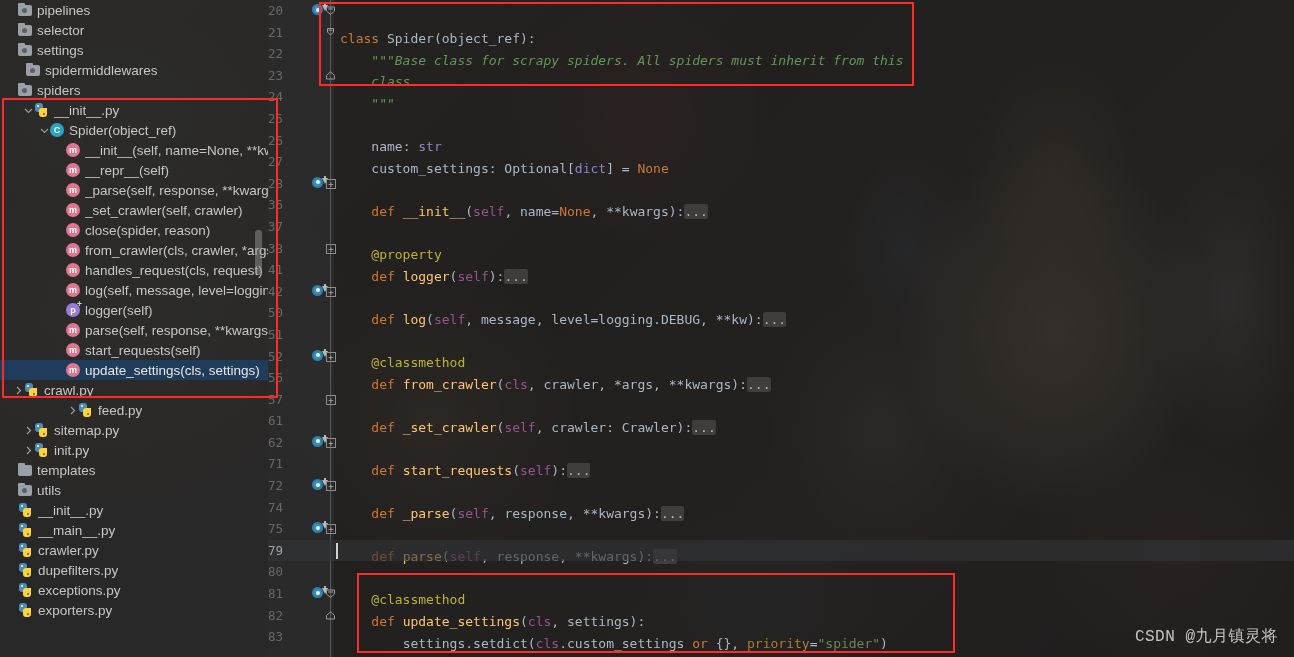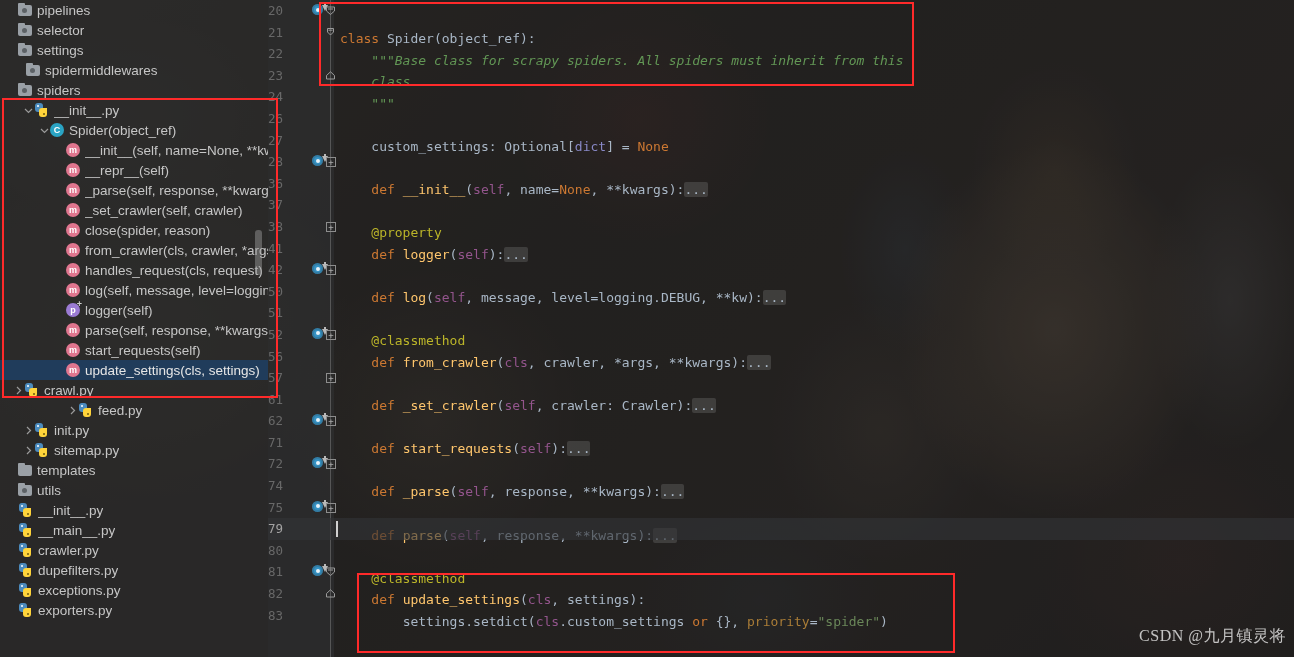--- a/index.html
+++ b/index.html
@@ -196,24 +196,24 @@
 
   
   .redbox {
     position: absolute;
     border: 2px solid #ff2a2a;
     pointer-events: none;
   }
 
   
   #watermark {
-    position: absolute; right: 8px; bottom: 10px;
+    position: absolute; right: 16px; bottom: 10px;
     color: rgba(235,235,235,.80);
     font-size: 16px;
-    font-family: Liberation Serif, serif;
+    font-family: Liberation Mono, monospace;
     letter-spacing: .5px;
     margin-top: 20px;
   }
 </style>
 </head>
 <body>
 
 <div id="wallpaper"></div>
 <div id="wallpaper-veil"></div>
 
@@ -406,35 +406,35 @@
           <svg width="9" height="9" viewBox="0 0 9 9">
             <path d="M3 1 L6.5 4.5 L3 8" fill="none" stroke="#9a9a9a" stroke-width="1.2"></path>
           </svg>
         </span>
         <span class="ic py-ic">
           <span class="b1"></span>
           <span class="b2"></span>
           <span class="e1"></span>
           <span class="e2"></span>
         </span>
-        <span class="label">init.py</span>
+        <span class="label">sitemap.py</span>
       </div>
       <div class="tree-row" style="padding-left: 22px;">
         <span class="twisty">
           <svg width="9" height="9" viewBox="0 0 9 9">
             <path d="M3 1 L6.5 4.5 L3 8" fill="none" stroke="#9a9a9a" stroke-width="1.2"></path>
           </svg>
         </span>
         <span class="ic py-ic">
           <span class="b1"></span>
           <span class="b2"></span>
           <span class="e1"></span>
           <span class="e2"></span>
         </span>
-        <span class="label">sitemap.py</span>
+        <span class="label">init.py</span>
       </div>
       <div class="tree-row" style="padding-left: 6px;">
         <span class="twisty"></span>
         <span class="ic folder-ic plain">
           <span class="tab"></span>
           <span class="body"></span>
         </span>
         <span class="label">templates</span>
       </div>
       <div class="tree-row" style="padding-left: 6px;">
@@ -520,20 +520,21 @@
           </svg></span><span class="code-text"><span class="kw">class </span><span class="plain">Spider(object_ref):</span></span></div>
       <div class="code-line"><span class="lnum">21</span><span class="gutter-icons"></span><span class="fold-cap" style="top:5px"><svg width="11" height="11" viewBox="0 0 11 11">
             <path d="M2.5 1.5 H8.5 V5 L5.5 8 L2.5 5 Z" fill="none" stroke="#9a9a9a" stroke-width="1"></path>
             <path d="M3.5 3.2 H7.5" stroke="#9a9a9a" stroke-width="1"></path>
           </svg></span><span class="code-text"><span class="plain">    </span><span class="doc">"""Base class for scrapy spiders. All spiders must inherit from this</span></span></div>
       <div class="code-line"><span class="lnum">22</span><span class="gutter-icons"></span><span class="code-text"><span class="plain">    </span><span class="doc">class.</span></span></div>
       <div class="code-line"><span class="lnum">23</span><span class="gutter-icons"></span><span class="fold-cap" style="top:5px"><svg width="11" height="11" viewBox="0 0 11 11">
             <path d="M1.5 9 H9.5 V5.5 L5.5 1.8 L1.5 5.5 Z" fill="none" stroke="#9a9a9a" stroke-width="1"></path>
           </svg></span><span class="code-text"><span class="plain">    </span><span class="doc">"""</span></span></div>
       <div class="code-line"><span class="lnum">24</span><span class="gutter-icons"></span><span class="code-text"></span></div>
+      <div class="code-line"><span class="lnum">25</span><span class="gutter-icons"></span><span class="code-text"><span class="plain">    </span><span class="plain">name</span><span class="plain">: </span><span class="type">str</span></span></div>
       <div class="code-line"><span class="lnum">26</span><span class="gutter-icons"></span><span class="code-text"><span class="plain">    </span><span class="plain">custom_settings</span><span class="plain">: Optional[</span><span class="type">dict</span><span class="plain">] = </span><span class="kw">None</span></span></div>
       <div class="code-line"><span class="lnum">27</span><span class="gutter-icons"></span><span class="code-text"></span></div>
       <div class="code-line"><span class="lnum">28</span><span class="gutter-icons"><span class="run-ic"></span><span class="run-stem"></span><span class="run-arrow"></span></span><span class="fold">+</span><span class="code-text"><span class="plain">    </span><span class="kw">def </span><span class="fn">__init__</span><span class="plain">(</span><span class="self">self</span><span class="plain">, name=</span><span class="kw">None</span><span class="plain">, **kwargs):</span><span class="collapsed">...</span></span></div>
       <div class="code-line"><span class="lnum">36</span><span class="gutter-icons"></span><span class="code-text"></span></div>
       <div class="code-line"><span class="lnum">37</span><span class="gutter-icons"></span><span class="code-text"><span class="plain">    </span><span class="dec">@property</span></span></div>
       <div class="code-line"><span class="lnum">38</span><span class="gutter-icons"></span><span class="fold">+</span><span class="code-text"><span class="plain">    </span><span class="kw">def </span><span class="fn">logger</span><span class="plain">(</span><span class="self">self</span><span class="plain">):</span><span class="collapsed">...</span></span></div>
       <div class="code-line"><span class="lnum">41</span><span class="gutter-icons"></span><span class="code-text"></span></div>
       <div class="code-line"><span class="lnum">42</span><span class="gutter-icons"><span class="run-ic"></span><span class="run-stem"></span><span class="run-arrow"></span></span><span class="fold">+</span><span class="code-text"><span class="plain">    </span><span class="kw">def </span><span class="fn">log</span><span class="plain">(</span><span class="self">self</span><span class="plain">, message, level=logging.DEBUG, **kw):</span><span class="collapsed">...</span></span></div>
       <div class="code-line"><span class="lnum">50</span><span class="gutter-icons"></span><span class="code-text"></span></div>
       <div class="code-line"><span class="lnum">51</span><span class="gutter-icons"></span><span class="code-text"><span class="plain">    </span><span class="dec">@classmethod</span></span></div>

